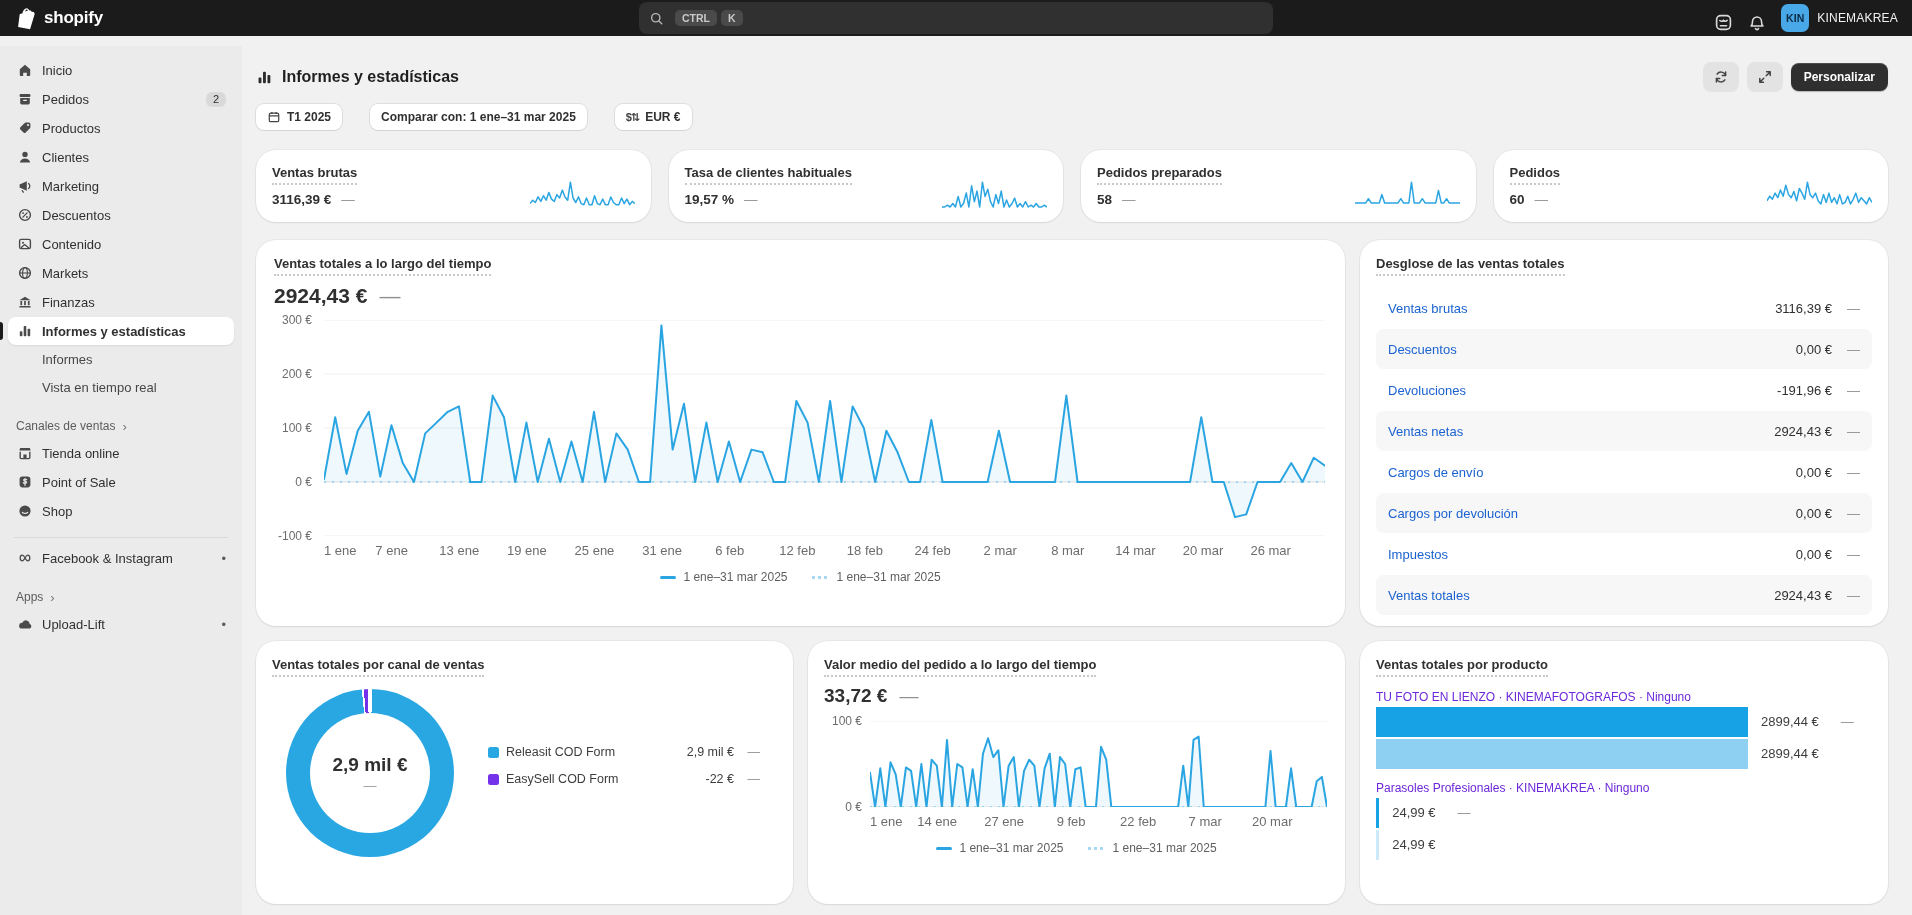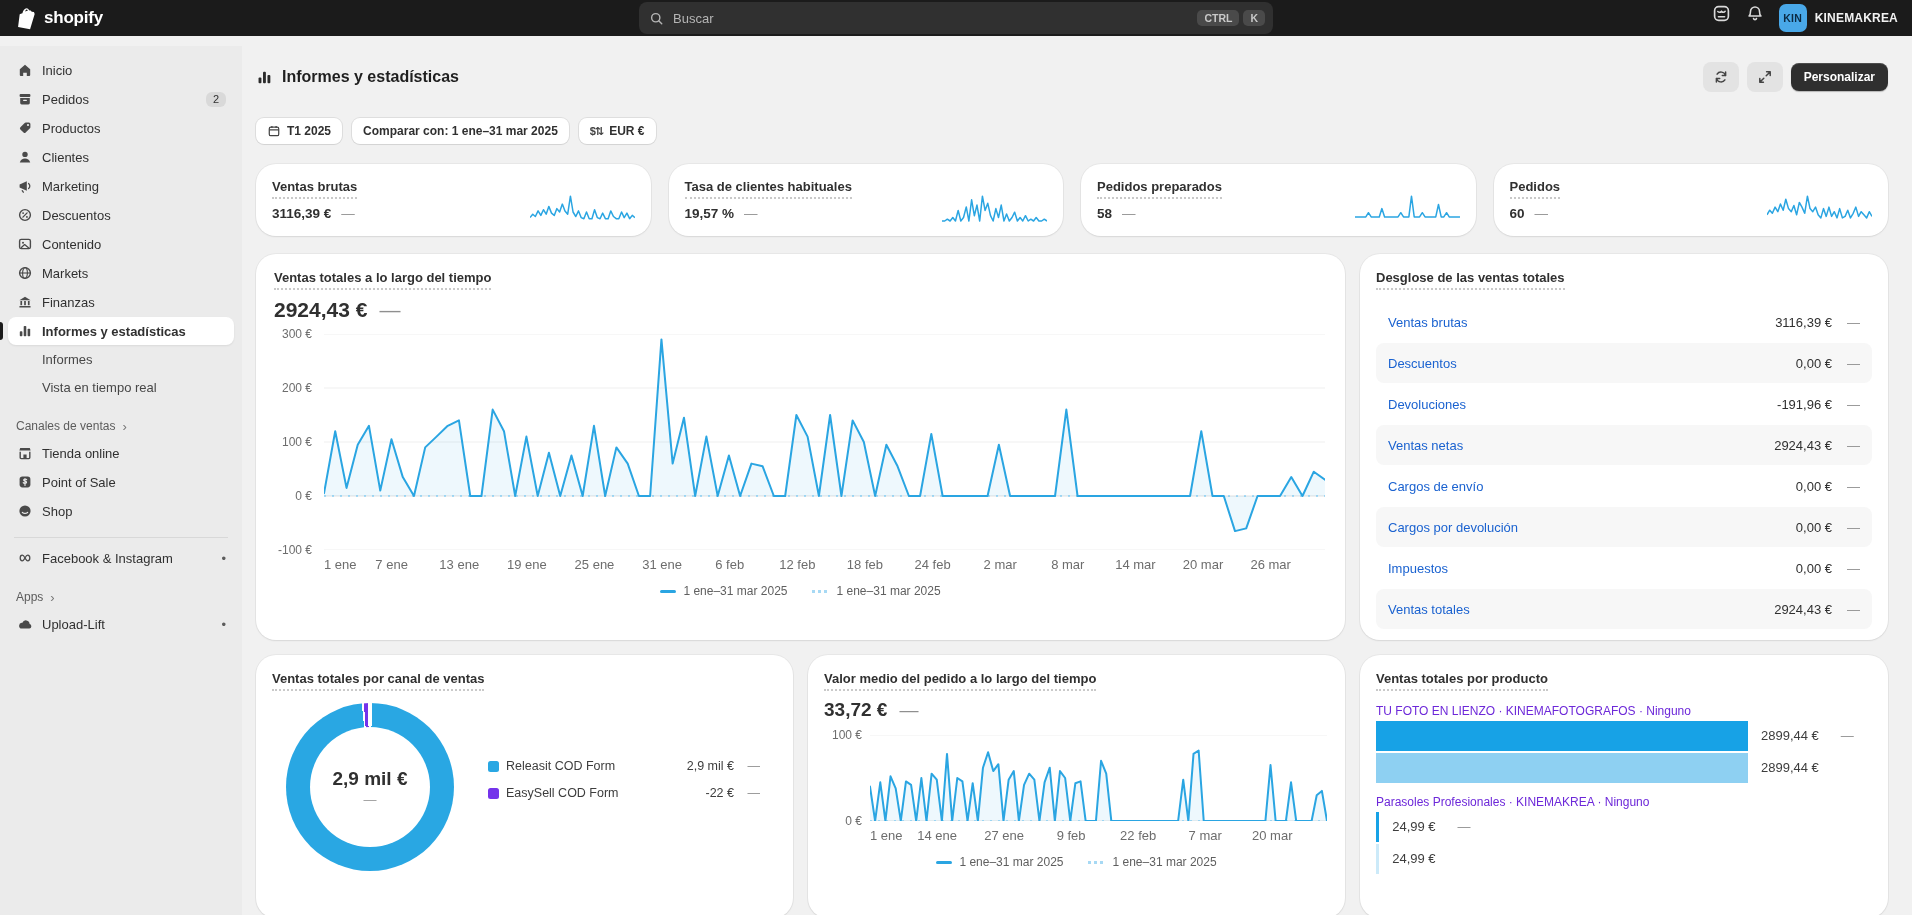--- a/index.html
+++ b/index.html
@@ -10,26 +10,26 @@
   
   .topbar{position:absolute;top:0;left:0;right:0;height:36px;background:#1b1b1b;display:flex;align-items:center;z-index:20}
   .brand{display:flex;align-items:center;gap:7px;padding-left:16px;color:#fff;font-weight:700;font-size:17px;letter-spacing:-.2px}
   .brand svg{display:block}
   .search{position:absolute;left:50%;transform:translateX(-50%);width:634px;height:32px;background:#303030;
           border-radius:8px;display:flex;align-items:center;padding:0 8px 0 10px;color:#b5b5b5}
   .search .sicon{display:flex;margin-right:7px;color:#b5b5b5}
   .search input{flex:1;background:none;border:0;outline:none;color:#e3e3e3;font-size:13px;font-family:inherit}
   .search input::placeholder{color:#b5b5b5}
   .kbd{background:#4a4a4a;color:#c9c9c9;font-size:10.5px;font-weight:700;border-radius:5px;padding:3px 7px;margin-left:4px;line-height:1}
-  .top-right{position:absolute;right:14px;display:flex;align-items:flex-start;gap:15px;color:#d9d9d9}
+  .top-right{position:absolute;right:14px;display:flex;align-items:flex-end;gap:15px;color:#d9d9d9}
   .top-icon{display:flex;cursor:pointer;color:#d9d9d9}
   .userchip{display:flex;align-items:center;gap:8px;cursor:pointer}
   .avatar{width:28px;height:28px;border-radius:7px;background:#49a8e8;color:#0b2a43;font-size:10.5px;font-weight:700;
           display:flex;align-items:center;justify-content:center;letter-spacing:.2px}
-  .username{color:#f1f1f1;font-size:12px;font-weight:700;letter-spacing:.2px}
+  .username{color:#f1f1f1;font-size:12px;font-weight:400;letter-spacing:.2px}
 
   
   .sidebar{position:absolute;top:46px;left:0;width:242px;bottom:0;background:#ebebeb;padding:10px 8px;font-size:13px;overflow:hidden}
   .nav-item{position:relative;display:flex;align-items:center;gap:9px;height:28px;padding:0 8px;border-radius:8px;color:#303030;cursor:pointer;margin-bottom:1px}
   .nav-icon{width:17px;height:17px;display:flex;align-items:center;justify-content:center;color:#4a4a4a;flex:none}
   .nav-icon svg{width:16px;height:16px}
   .nav-label{flex:1;white-space:nowrap;overflow:hidden;font-weight:500}
   .nav-badge{background:#d9d9d9;border-radius:6px;font-size:11px;padding:2px 7px;color:#303030;line-height:1}
   .nav-dot{margin-left:auto;color:#5c5c5c;font-size:13px}
   .nav-item.active{background:#fff;box-shadow:0 1px 2px rgba(0,0,0,.08)}
@@ -43,21 +43,21 @@
   
   .content{position:absolute;left:242px;top:46px;right:0;bottom:0;padding:14px 24px 0 14px}
   .page-header{display:flex;align-items:center;height:34px}
   .page-title{display:flex;align-items:center;gap:9px;font-size:16px;font-weight:700;color:#1f1f1f}
   .page-title svg{width:17px;height:17px;color:#2b2b2b}
   .header-actions{margin-left:auto;display:flex;gap:8px;align-items:center}
   .icon-btn{width:36px;height:30px;border-radius:8px;background:#e3e3e3;display:flex;align-items:center;justify-content:center;color:#444;cursor:pointer}
   .icon-btn svg{width:16px;height:16px}
   .btn-dark{background:#2f2f2f;color:#fff;font-size:12px;font-weight:700;padding:7px 13px;border-radius:8px;cursor:pointer;
             box-shadow:inset 0 1px 0 rgba(255,255,255,.14),0 1px 1px rgba(0,0,0,.25)}
-  .filters{display:flex;gap:10px;margin-top:24px}
+  .filters{display:flex;gap:28px;margin-top:10px}
   .pill{display:flex;align-items:center;gap:6px;background:#fff;border-radius:8px;padding:6px 11px;font-size:12px;font-weight:600;color:#303030;
         box-shadow:0 0 0 1px rgba(0,0,0,.08),0 1px 1px rgba(0,0,0,.05);cursor:pointer}
   .pill svg{width:14px;height:14px;color:#444}
   .pill .cicon{font-size:11px;font-weight:700;color:#444;letter-spacing:-1px}
 
   .card{background:#fff;border-radius:20px;box-shadow:0 0 0 1px rgba(0,0,0,.04),0 1px 2px rgba(0,0,0,.07)}
   .metric-label{display:inline-block;font-size:13px;font-weight:600;color:#303030;border-bottom:2px dotted #c9c9c9;padding-bottom:2px;cursor:pointer;line-height:1.25}
   .delta{color:#8f8f8f;font-weight:400}
 
   
@@ -137,21 +137,20 @@
     <span>shopify</span>
   </div>
 
   <div class="search">
     <span class="sicon">
       <svg width="15" height="15" viewBox="0 0 16 16" fill="none">
           <circle cx="7.2" cy="7.2" r="4.4" stroke="currentColor" stroke-width="1.5"></circle>
           <path d="M10.6 10.6 13.6 13.6" stroke="currentColor" stroke-width="1.5" stroke-linecap="round"></path>
         </svg>
     </span>
-    <input placeholder="Buscar" style="">
     <span class="kbd">CTRL</span>
     <span class="kbd">K</span>
   </div>
 
   <div class="top-right">
     <span class="top-icon">
       <svg width="19" height="19" viewBox="0 0 16 16" fill="none">
           <rect x="2.2" y="2.2" width="11.6" height="11.6" rx="3.4" stroke="currentColor" stroke-width="1.4"></rect>
           <path d="M4.9 6.3c.9.95 2.1.95 3.1-.1.95 1.05 2.25 1.05 3.1-.05" stroke="currentColor" stroke-width="1.3" stroke-linecap="round"></path>
           <path d="M5.4 10.7h5.2" stroke="currentColor" stroke-width="1.3" stroke-linecap="round"></path>

